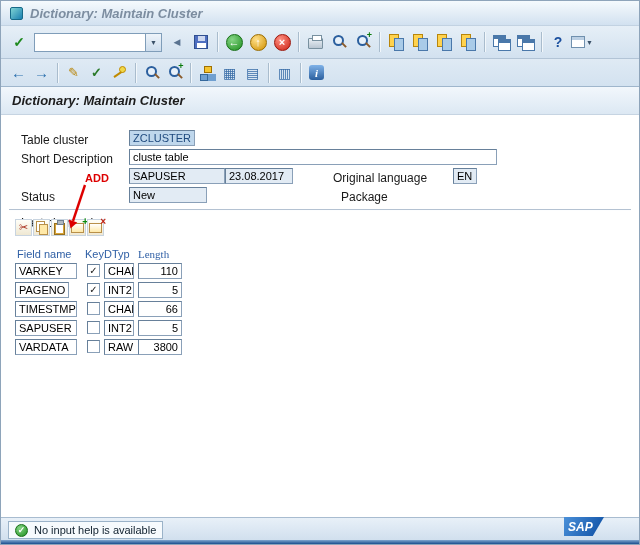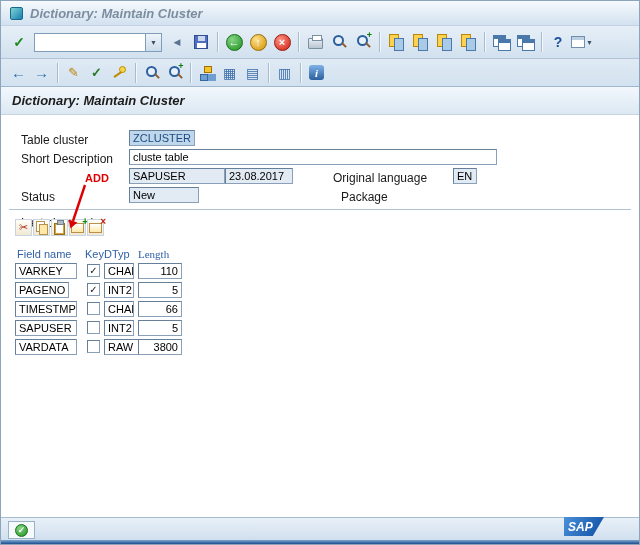--- a/index.html
+++ b/index.html
@@ -277,21 +277,21 @@
     <span class="lbl" style="left:20px; top:37px;">Short Description</span>
     <span class="fld" style="left:128px; top:34px; width:368px;">cluste table</span>
 
     <span class="lbl" style="left:20px; top:56px;margin-top:45px;">Last changed</span>
     <span class="fld ro" style="left:128px; top:53px; width:96px;">SAPUSER</span>
     <span class="fld ro" style="left:224px; top:53px; width:68px;">23.08.2017</span>
     <span class="lbl" style="left:332px; top:56px;">Original language</span>
     <span class="fld ro" style="left:452px; top:53px; width:24px;">EN</span>
 
     <span class="lbl" style="left:20px; top:75px;">Status</span>
-    <span class="fld ro" style="left:128px; top:72px; width:70px;">New</span>
+    <span class="fld ro" style="left:128px; top:72px; width:78px;">New</span>
     <span class="lbl" style="left:340px; top:75px;">Package</span>
 
     <span class="groove" style="top:94px;"></span>
 
     <span class="add-label">ADD</span>
     <svg class="add-arrow" width="34" height="52" viewBox="0 0 34 52">
       <path d="M26,2 L14,38" stroke="#dd0000" stroke-width="2.4" fill="none"></path>
       <polygon points="11.5,45.6 18.3,39.4 9.7,36.6" fill="#dd0000"></polygon>
     </svg>
 
@@ -343,20 +343,21 @@
     <span class="fld" style="left:14px; top:224px; width:62px;">VARDATA</span>
     <span class="chk" style="left:86px; top:225px;"></span>
     <span class="fld" style="left:103px; top:224px; width:44px;">RAW</span>
     <span class="fld num" style="left:137px; top:224px; width:44px;">3800</span>
 
   </div>
 
   <div class="statusbar">
     <div class="msg">
       <span class="ok-ic">✓</span>
+      <span class="msg-text">No input help is available</span>
     </div>
   </div>
 
   <div class="saplogo">
       <span>SAP</span>
     </div>
   <div class="bottom-strip"></div>
 
 </div>
 

